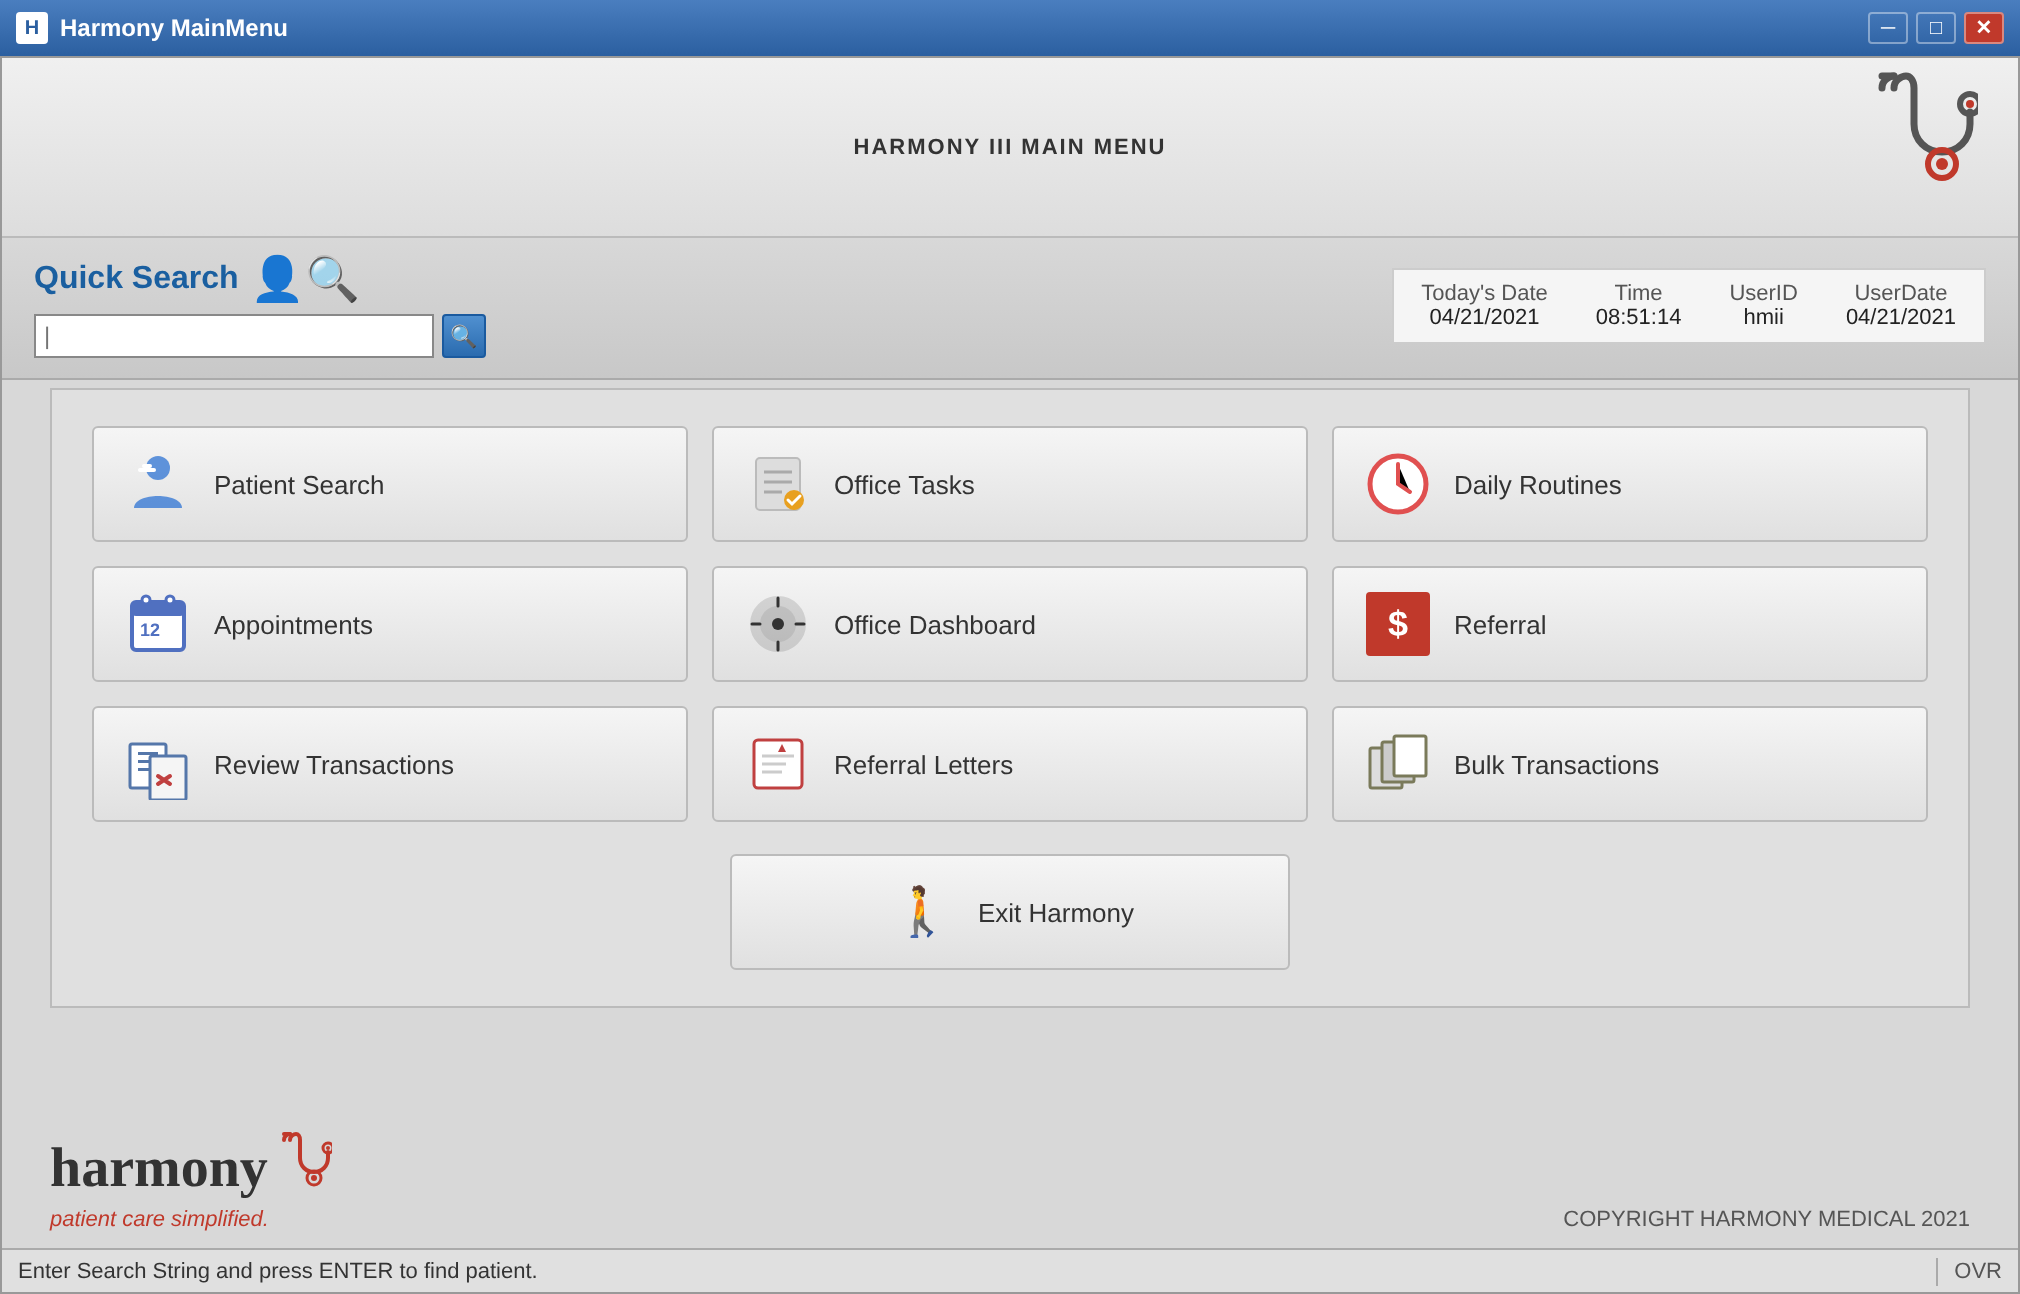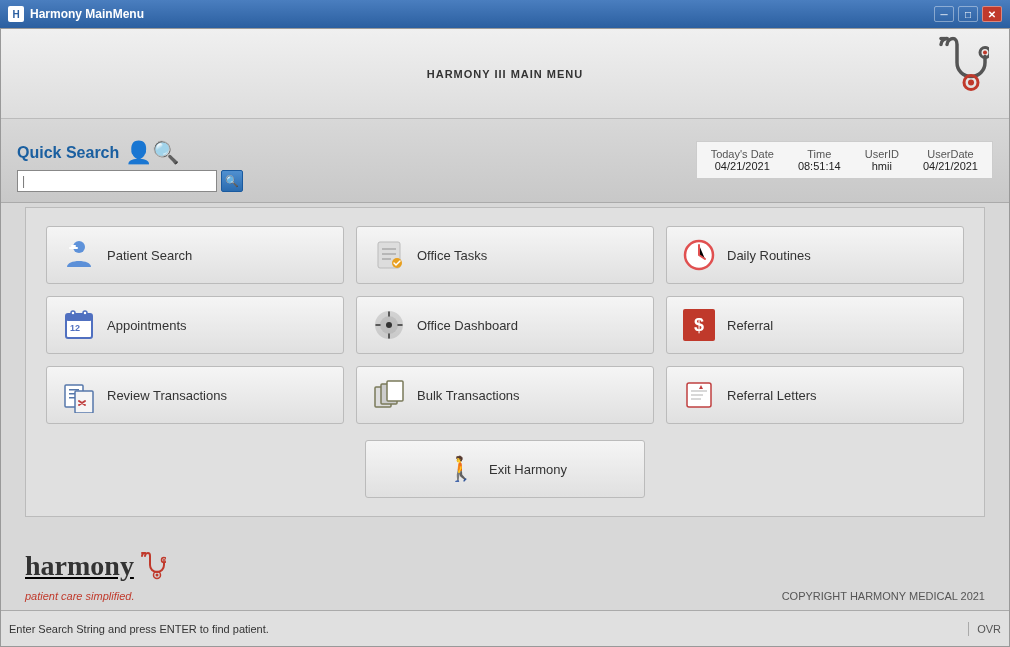--- a/index.html
+++ b/index.html
@@ -101,21 +101,20 @@
       flex-direction: column;
       gap: 4px;
     }
     .quick-search-label {
       color: #1a5fa0;
       font-size: 16px;
       font-weight: bold;
       display: flex;
       align-items: center;
       gap: 6px;
-      margin-top: 13px;
     }
     .quick-search-label .qs-icon {
       font-size: 22px;
     }
     .quick-search-input-row {
       display: flex;
       align-items: center;
       gap: 4px;
     }
     .quick-search-input {
@@ -275,21 +274,21 @@
     .copyright {
       font-size: 11px;
       color: #555;
       padding-left: 24px;
     }
 
     
     .status-bar {
       background: #e0e0e0;
       border-top: 1px solid #aaa;
-      height: 36px;
+      height: 22px;
       display: flex;
       align-items: center;
       padding: 0 8px;
       font-size: 11px;
       color: #333;
       gap: 0;
     }
     .status-left { flex: 1; }
     .status-divider {
       width: 1px;
@@ -456,51 +455,51 @@
                 <rect x="8" y="20" width="7" height="1.5" fill="#5577aa"></rect>
                 <rect x="14" y="14" width="18" height="22" rx="1" fill="#f5f5f5" stroke="#5577aa" stroke-width="1.5"></rect>
                 <path d="M18 24 L24 28 M24 24 L18 28" stroke="#c04040" stroke-width="2" stroke-linecap="round"></path>
               </svg>
             </div>
             <span class="menu-btn-label">Review Transactions</span>
           </button>
           <button class="menu-btn">
             <div class="menu-btn-icon">
               <svg width="36" height="36" viewBox="0 0 36 36">
+                <rect x="6" y="6" width="24" height="24" rx="2" fill="white" stroke="#c04040" stroke-width="1.5"></rect>
+                <path d="M10 14 L26 14 M10 18 L22 18 M10 22 L20 22" stroke="#ccc" stroke-width="1.5"></path>
+                <path d="M20 8 L22 12 L18 12 Z" fill="#c04040"></path>
+              </svg>
+            </div>
+            <span class="menu-btn-label">Referral Letters</span>
+          </button>
+          <button class="menu-btn">
+            <div class="menu-btn-icon">
+              <svg width="36" height="36" viewBox="0 0 36 36">
                 <rect x="4" y="10" width="16" height="20" rx="1" fill="#ddd" stroke="#7a7a5a" stroke-width="1.5"></rect>
                 <rect x="10" y="7" width="16" height="20" rx="1" fill="#ccc" stroke="#7a7a5a" stroke-width="1.5"></rect>
                 <rect x="16" y="4" width="16" height="20" rx="1" fill="white" stroke="#7a7a5a" stroke-width="1.5"></rect>
               </svg>
             </div>
             <span class="menu-btn-label">Bulk Transactions</span>
-          </button>
-          <button class="menu-btn">
-            <div class="menu-btn-icon">
-              <svg width="36" height="36" viewBox="0 0 36 36">
-                <rect x="6" y="6" width="24" height="24" rx="2" fill="white" stroke="#c04040" stroke-width="1.5"></rect>
-                <path d="M10 14 L26 14 M10 18 L22 18 M10 22 L20 22" stroke="#ccc" stroke-width="1.5"></path>
-                <path d="M20 8 L22 12 L18 12 Z" fill="#c04040"></path>
-              </svg>
-            </div>
-            <span class="menu-btn-label">Referral Letters</span>
           </button>
         </div>
 
       <div class="exit-row">
         <button class="exit-btn" id="exit-btn">
           <span class="menu-btn-icon icon-exit">🚶</span>
           <span class="menu-btn-label">Exit Harmony</span>
         </button>
       </div>
     </div>
   </div>
 
   <div class="footer">
     <div class="harmony-logo">
-      <div style="display:flex;align-items:flex-start;gap:4px;text-decoration:underline;">
+      <div style="display:flex;align-items:center;gap:4px;">
         <span class="harmony-logo-text">harmony</span>
         <span class="harmony-logo-icon">
           
           <svg width="28" height="32" viewBox="0 0 28 32" fill="none">
             <path d="M7 4 C7 2 9 1 10 1 C11 1 12 2 12 4 L12 13 C12 17 15 20 19 20 C23 20 26 17 26 13 L26 10" stroke="#c0392b" stroke-width="2" fill="none" stroke-linecap="round"></path>
             <path d="M4 4 C4 2 6 1 7 1" stroke="#c0392b" stroke-width="2" fill="none" stroke-linecap="round"></path>
             <path d="M7 1 L4 1" stroke="#c0392b" stroke-width="2" stroke-linecap="round"></path>
             <circle cx="26" cy="8" r="2.5" fill="none" stroke="#c0392b" stroke-width="1.5"></circle>
             <circle cx="26" cy="8" r="1" fill="#c0392b"></circle>
             <circle cx="19" cy="23" r="3.5" fill="none" stroke="#c0392b" stroke-width="1.5"></circle>

